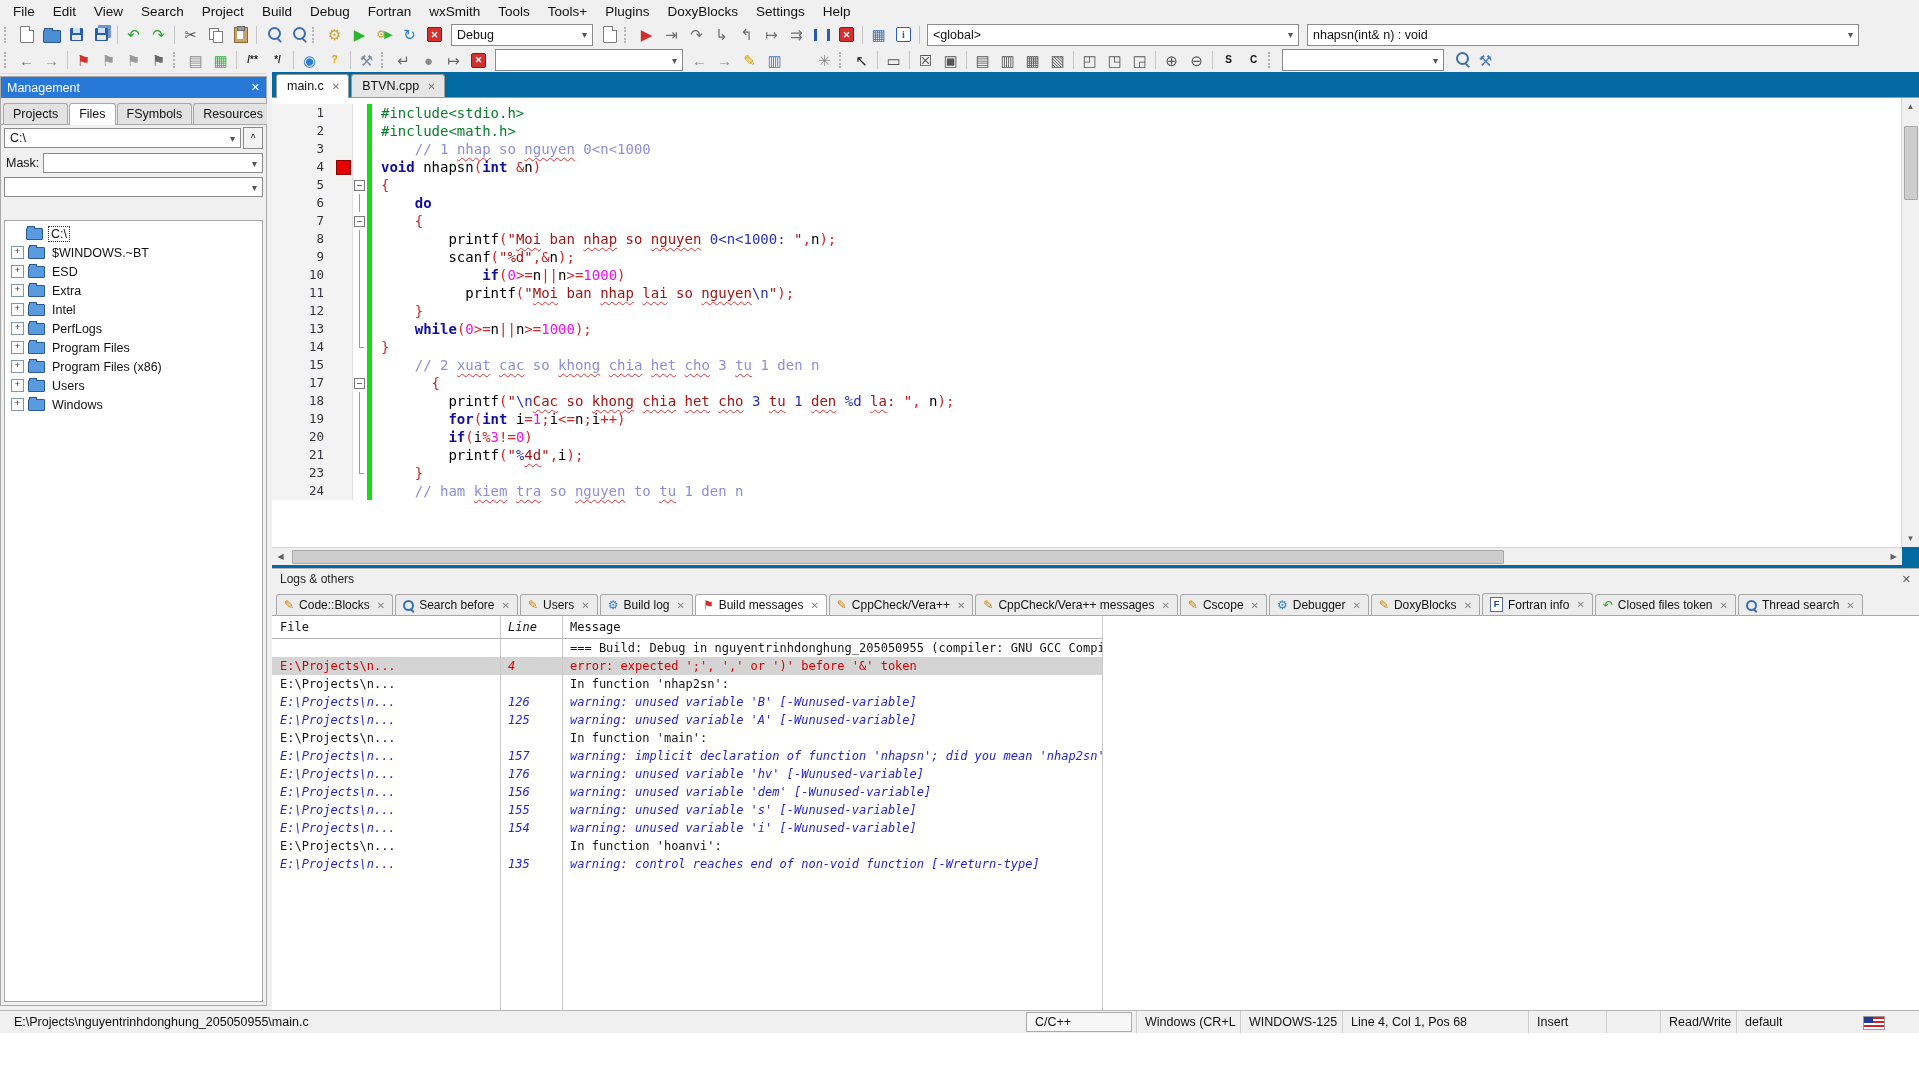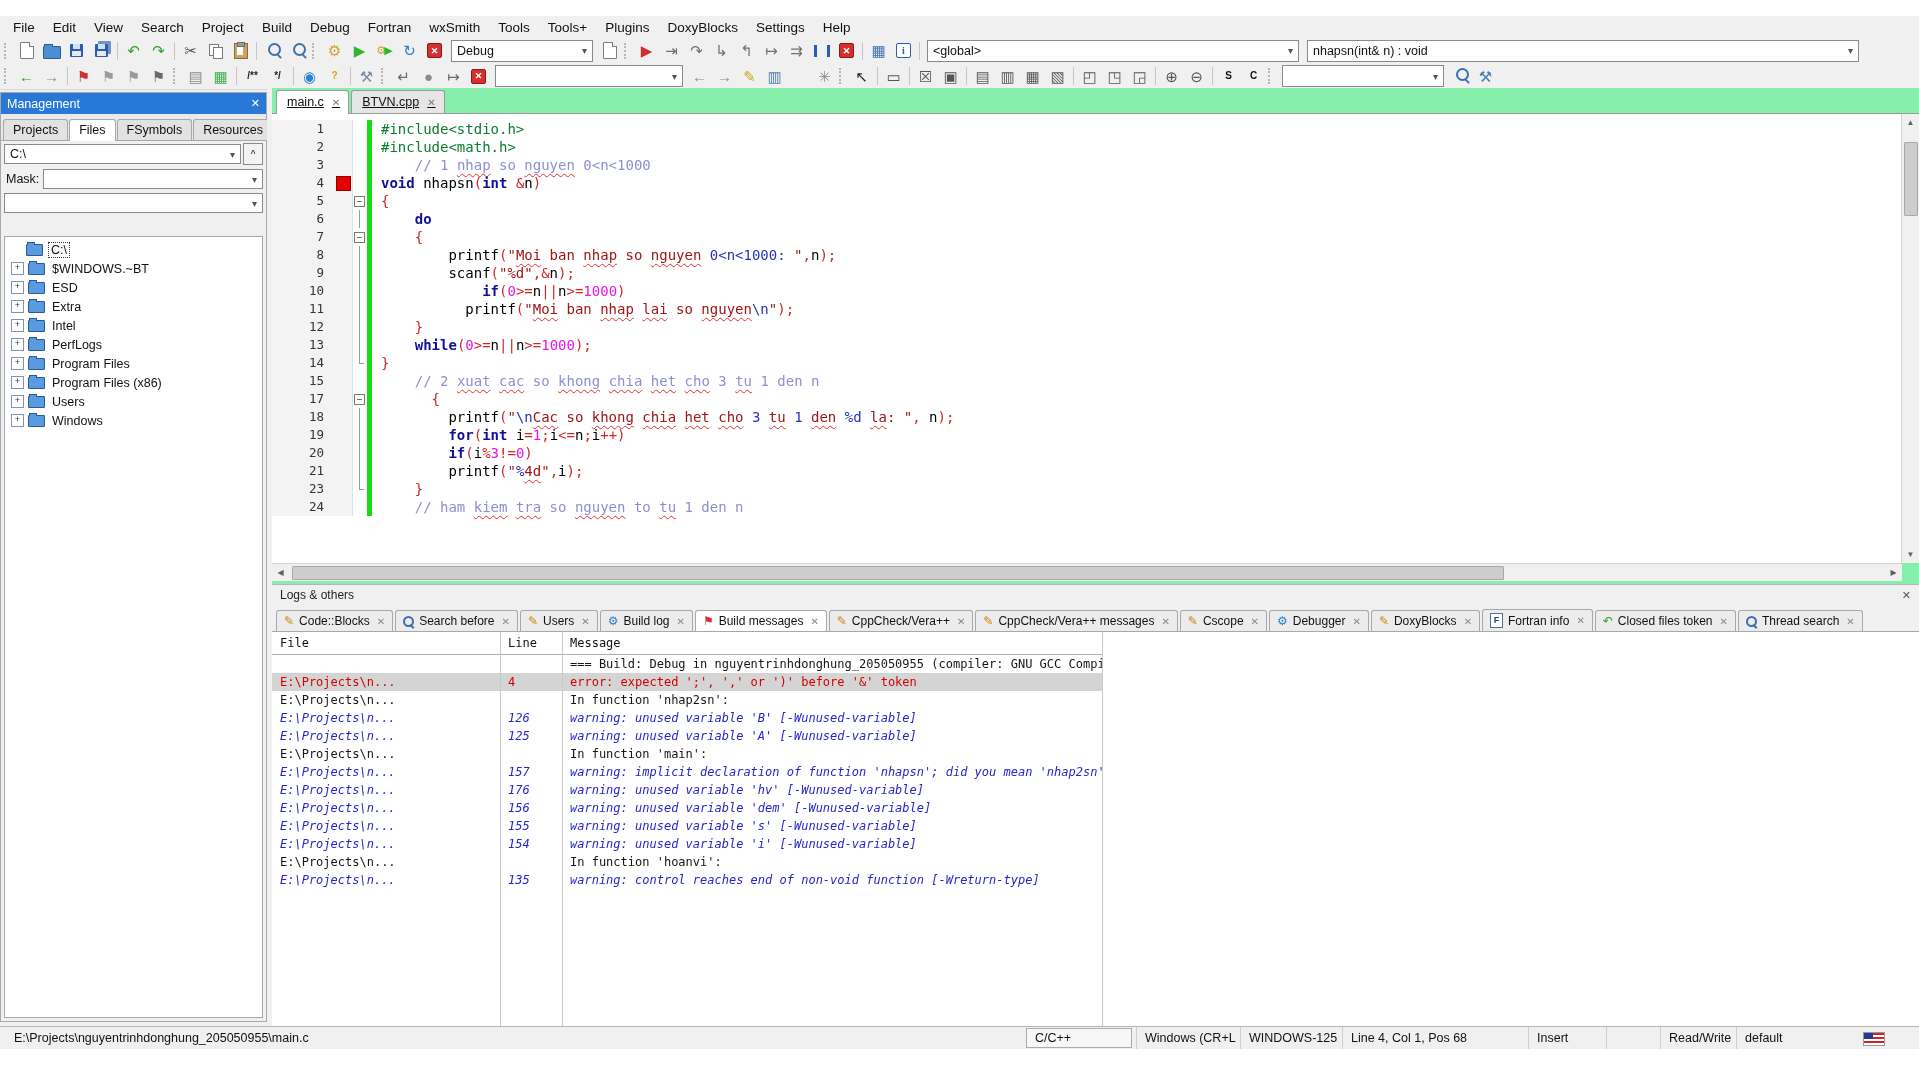--- a/index.html
+++ b/index.html
@@ -1,18 +1,18 @@
 <!DOCTYPE html>
 <html><head>
 <meta charset="utf-8">
 <style>
   html,body{margin:0;padding:0;}
   body{width:1919px;height:1078px;position:relative;background:#fff;
        font-family:"Liberation Sans",sans-serif;overflow:hidden;color:#111;}
-  #app{position:absolute;left:0;top:16px;width:1919px;height:1032px;background:#f0f0f0;}
+  #app{position:absolute;left:0;top:0;width:1919px;height:1032px;background:#f0f0f0;}
 
   
   #menubar{height:22px;display:flex;align-items:center;padding-left:4px;font-size:13.5px;background:#f0f0f0;}
   .menu-item{padding:2px 9px;cursor:default;}
 
   
   .tbrow{display:flex;align-items:center;padding:0 2px;}
   #tb1{height:25px;}
   #tb2{height:26px;border-bottom:1px solid #d9d9d9;}
   .grip{width:4px;height:16px;border-left:2px dotted #b5b5b5;margin:0 4px 0 2px;}
@@ -63,21 +63,21 @@
   #mg-tree{position:absolute;left:3px;right:3px;top:143px;bottom:3px;background:#fff;border:1px solid #a8a8a8;overflow:hidden;padding-top:3px;}
   .tree-item{height:19px;display:flex;align-items:center;font-size:12.5px;white-space:nowrap;}
   .tree-exp{width:11px;height:11px;border:1px solid #8296ab;background:#fff;font-size:9px;line-height:9px;text-align:center;margin:0 4px 0 6px;color:#333;}
   .tree-noexp{width:11px;margin:0 4px 0 6px;}
   .tree-folder{width:15px;height:10px;background:#5a9ade;border:1px solid #2a5a92;border-radius:1px;position:relative;margin-right:5px;flex:none;}
   .tree-folder::before{content:'';position:absolute;left:0;top:-3px;width:6px;height:2px;background:#5a9ade;border:1px solid #2a5a92;border-bottom:none;}
   .tree-label{padding:0 2px;}
   .tree-item.selected .tree-label{border:1px dotted #333;}
 
   
-  #editor-zone{position:absolute;left:272px;top:72px;right:0;height:496px;background:#86efac;text-decoration:underline;}
+  #editor-zone{position:absolute;left:272px;top:72px;right:0;height:496px;background:#0369a1;}
   #ed-tabs{height:26px;display:flex;align-items:flex-end;padding-left:4px;border-bottom:1px solid #9a9a9a;box-sizing:border-box;}
   .ed-tab{display:flex;align-items:center;font-size:12.5px;padding:4px 8px 4px 10px;border:1px solid #9a9a9a;border-bottom:none;background:#e6e6e6;margin-right:2px;border-radius:3px 3px 0 0;}
   .ed-tab.active{background:#fff;position:relative;margin-bottom:-1px;padding-bottom:5px;}
   .ed-tab .tx{margin-left:8px;color:#777;font-size:10px;}
   #ed-body{position:absolute;left:0;top:26px;right:17px;height:449px;background:#fff;overflow:hidden;}
   .cl{height:18px;display:flex;align-items:stretch;font-family:"DejaVu Sans Mono",monospace;font-size:14px;line-height:18px;white-space:pre;}
   .ln{width:52px;text-align:right;padding-right:10px;color:#33333d;background:#f3f3f3;font-size:12.5px;flex:none;}
   .mkc{width:18px;background:#f3f3f3;border-right:1px solid #e0e0e0;flex:none;position:relative;}
   .mkc .errbox{position:absolute;left:2px;top:2px;width:13px;height:13px;background:#e60000;border:1px solid #8f0000;}
   .fdc{width:14px;flex:none;position:relative;background:#fff;}
@@ -114,21 +114,21 @@
   .log-tab .lt-ic{margin-right:5px;font-size:12px;line-height:1;display:inline-flex;}
   .log-tab .tx{margin-left:7px;color:#888;font-size:10px;}
   .fdoc{width:11px;height:13px;border:1px solid #5a6a9a;background:#fff;color:#1a3f8f;font-size:9px;font-weight:bold;display:flex;align-items:center;justify-content:center;}
   .ic-mag-s{width:7px;height:7px;border:2px solid #3b6fae;border-radius:50%;position:relative;}
   .ic-mag-s::after{content:'';position:absolute;width:2px;height:5px;background:#3b6fae;left:6px;top:6px;transform:rotate(-45deg);}
   #logs-table{position:absolute;left:0;top:46px;right:0;bottom:0;background:#fff;border-top:1px solid #a8a8a8;overflow:hidden;font-family:"DejaVu Sans Mono",monospace;}
   .lt-colsep{position:absolute;top:0;bottom:0;width:1px;background:#c9c9c9;}
   #lt-header{height:22px;display:flex;align-items:center;border-bottom:1px solid #b0b0b0;font-size:12px;width:830px;}
   .lt-h{padding-left:8px;box-sizing:border-box;}
   .lt-c1{width:228px;flex:none;}
-  .lt-c2{width:62px;flex:none;}
+  .lt-c2{width:62px;flex:none;font-style:italic;}
   .lt-c3{width:540px;flex:none;}
   .log-row{height:18px;display:flex;align-items:center;font-size:12px;width:830px;white-space:nowrap;}
   .log-row.selected{background:#d4d4d4;}
   .log-row .cell{overflow:hidden;padding-left:8px;box-sizing:border-box;flex:none;}
   .st-plain{color:#151515;}
   .st-error{color:#d40000;}
   .st-warning{color:#2525cc;font-style:italic;}
 
   
   #statusbar{position:absolute;left:0;top:1010px;width:1919px;height:22px;background:#f0f0f0;border-top:1px solid #b5b5b5;font-size:12.5px;}

